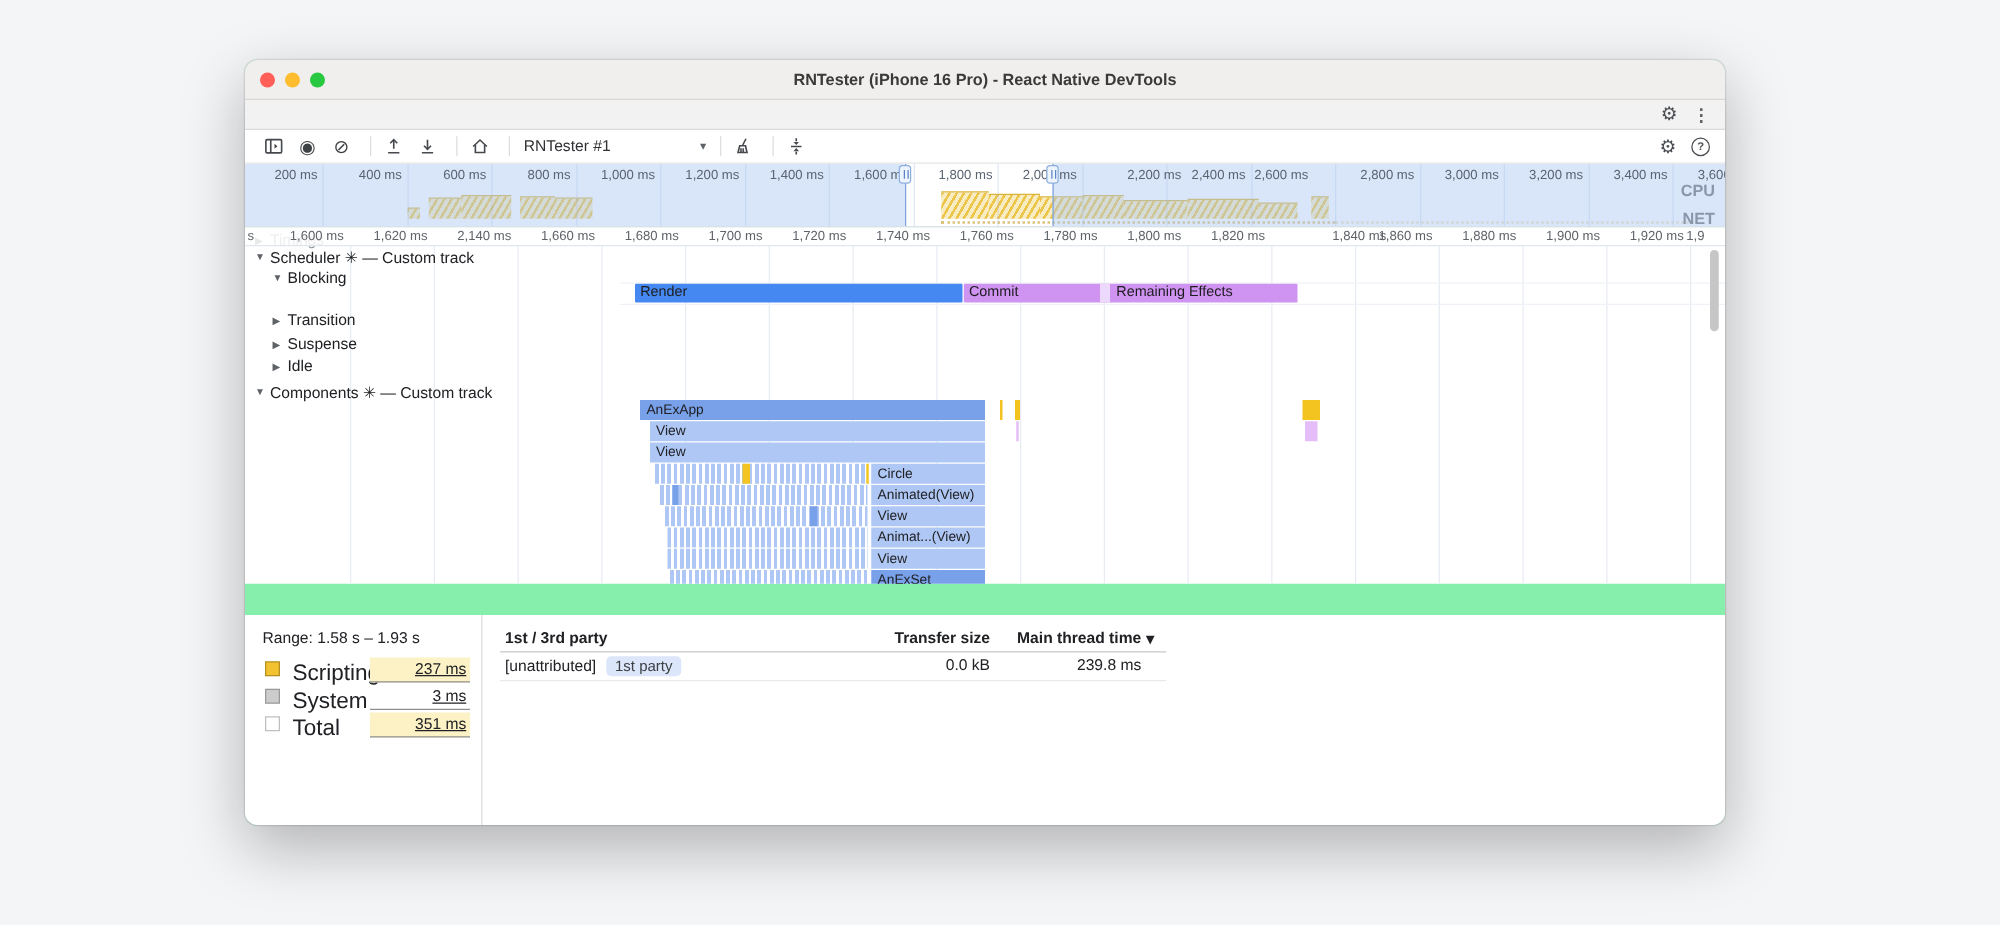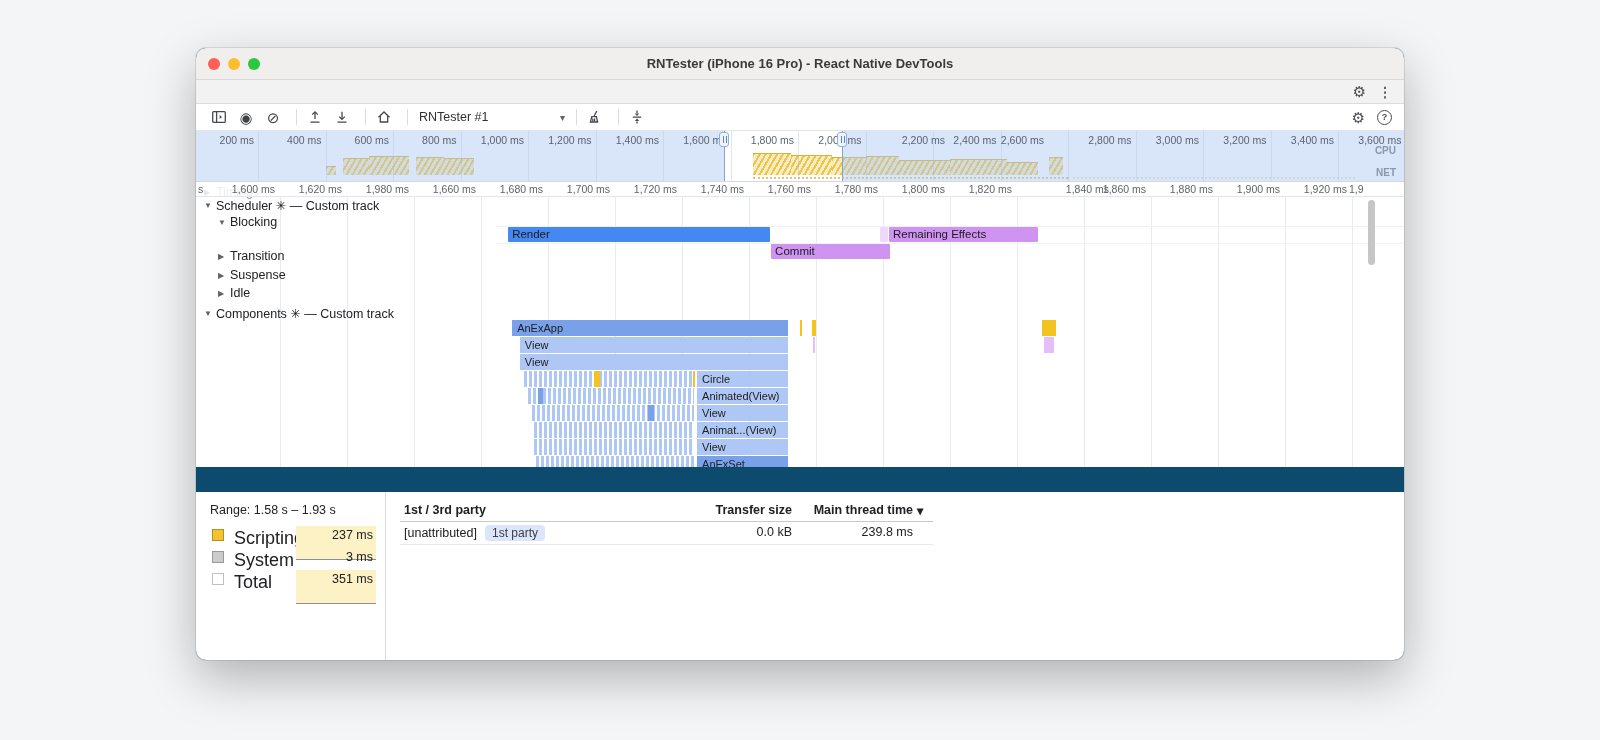--- a/index.html
+++ b/index.html
@@ -1,19 +1,19 @@
 <!DOCTYPE html>
 <html><head>
 <meta charset="utf-8">
 <style>
   html,body{margin:0;padding:0;}
   body{width:1600px;height:740px;overflow:hidden;background:#f4f5f7;font-family:"Liberation Sans",sans-serif;-webkit-font-smoothing:antialiased;}
   .stage{position:relative;width:1600px;height:740px;}
-  .win{position:absolute;left:196px;top:48px;width:1184px;height:612px;background:#0c4a6e;border-radius:10px;overflow:hidden;
-       box-shadow:0 18px 50px rgba(0,0,0,.28),0 0 0 1px rgba(0,0,0,.10);padding-left:24px;}
+  .win{position:absolute;left:196px;top:48px;width:1184px;height:612px;background:#86efac;border-radius:10px;overflow:hidden;
+       box-shadow:0 18px 50px rgba(0,0,0,.28),0 0 0 1px rgba(0,0,0,.10);}
   
   .titlebar{position:absolute;left:0;top:0;width:100%;height:32px;background:#f0efee;border-bottom:1px solid #d8d7d6;box-sizing:border-box;}
   .lights{position:absolute;left:12px;top:10px;display:flex;gap:8px;}
   .light{width:12px;height:12px;border-radius:50%;}
   .light.red{background:#ff5f57;}.light.yellow{background:#febc2e;}.light.green{background:#28c840;}
   .title{position:absolute;left:0;right:0;top:0;height:32px;line-height:32px;text-align:center;font-size:13px;font-weight:700;color:#3a3a3a;}
   
   .tabrow{position:absolute;left:0;top:32px;width:100%;height:24px;background:#f2f2f2;border-bottom:1px solid #dadada;box-sizing:border-box;display:flex;align-items:stretch;}
   #tabs-left{display:flex;align-items:stretch;padding-left:6px;}
   .tab{padding:0 13px;font-size:12.5px;color:#3c4043;line-height:22px;border-bottom:2px solid transparent;box-sizing:border-box;white-space:nowrap;cursor:default;}
@@ -30,21 +30,21 @@
   .select{display:flex;align-items:center;width:146px;justify-content:space-between;font-size:12.5px;color:#303134;padding:0 4px;}
   .caret{font-size:10px;color:#5f6368;}
   .toolbar-right{margin-left:auto;display:flex;align-items:center;gap:12px;}
   .qcircle{display:inline-block;width:13px;height:13px;border:1.4px solid #4a4d51;border-radius:50%;font-size:9px;font-weight:700;line-height:13px;text-align:center;color:#4a4d51;}
   
   .overview{position:absolute;left:0;top:83px;width:100%;height:51px;background:#fff;border-bottom:1px solid #d2d9e3;box-sizing:border-box;overflow:hidden;}
   .hump{position:absolute;bottom:6px;background:repeating-linear-gradient(120deg,#edc54b 0 2px,#f8ecc3 2px 5px);border-top:1px solid #d9b33c;z-index:1;}
   .ov-line{position:absolute;top:0;bottom:0;width:1px;background:rgba(140,170,215,.28);z-index:2;}
   .ov-shade{position:absolute;top:0;bottom:0;background:rgba(170,200,242,.45);z-index:3;}
   .ov-label{position:absolute;top:3px;width:78px;text-align:right;font-size:10.5px;color:#5a6372;z-index:4;}
-  .ov-side{position:absolute;right:8px;font-size:10px;font-weight:700;color:#8a96ab;z-index:4;}
+  .ov-side{position:absolute;right:8px;font-size:13px;font-weight:700;color:#8a96ab;z-index:4;}
   .net-dots{position:absolute;bottom:2px;height:0;border-top:2px dotted #ddc27a;z-index:1;}
   .handle{position:absolute;top:0;bottom:0;width:1px;background:#7fa3da;z-index:5;}
   .knob{position:absolute;top:1px;left:-4.5px;width:10px;height:15px;background:#eef4fd;border:1px solid #8fb0dd;border-radius:3px;box-sizing:border-box;}
   .knob::before,.knob::after{content:"";position:absolute;top:3px;bottom:3px;width:1px;background:#5c85c4;}
   .knob::before{left:2.5px;}.knob::after{left:5.5px;}
   
   .main{position:absolute;left:0;top:134px;width:100%;height:285px;background:#fff;overflow:hidden;}
   .vline{position:absolute;top:14px;bottom:0;width:1px;background:#e7ecf3;z-index:0;}
   .lane-line{position:absolute;left:300px;right:0;height:1px;background:#eef2f8;z-index:1;}
   .ruler{position:absolute;left:0;top:0;right:0;height:14px;background:rgba(255,255,255,.85);border-bottom:1px solid #e0e5ee;z-index:6;}
@@ -67,21 +67,21 @@
   
   .btabs{position:absolute;left:0;top:419px;width:100%;height:25px;background:#efefef;border-top:1px solid #d3d3d3;border-bottom:1px solid #dddddd;box-sizing:border-box;display:flex;padding-left:14px;}
   .btab{padding:0 2px;margin-right:22px;font-size:12.5px;color:#41464b;line-height:21px;border-bottom:2px solid transparent;box-sizing:border-box;}
   .btab.active{color:#1967d2;border-bottom-color:#1a73e8;}
   .bcontent{position:absolute;left:0;top:444px;width:100%;height:168px;background:#fff;}
   .bdivider{position:absolute;left:189px;top:0;bottom:0;width:1px;background:#dcdcdc;}
   .range-label{position:absolute;left:14px;top:11px;font-size:12.5px;color:#202124;}
   .sum-row{position:absolute;left:14px;width:168px;height:20px;}
   .swatch{position:absolute;left:2px;top:3px;width:12px;height:12px;box-sizing:border-box;border:1px solid rgba(0,0,0,.25);}
   .sum-label{position:absolute;left:24px;top:2px;font-size:18px;color:#202124;}
-  .val-cell{position:absolute;left:86px;top:0;width:80px;height:34px;border-bottom:1px solid #8f8f8f;box-sizing:border-box;text-align:right;font-size:12.5px;color:#202124;line-height:18px;padding-right:3px;}
+  .val-cell{position:absolute;left:86px;top:0;width:80px;height:20px;border-bottom:1px solid #8f8f8f;box-sizing:border-box;text-align:right;font-size:12.5px;color:#202124;line-height:18px;padding-right:3px;text-decoration:underline;}
   .val-cell.hl{background:#fcf2c6;}
   .tbl-head{position:absolute;top:11px;font-size:12.5px;font-weight:700;color:#202124;}
   .tbl-rule{position:absolute;height:1px;background:#c9c9c9;}
   .tbl-cell{position:absolute;font-size:12.5px;color:#202124;}
   .chip{display:inline-block;margin-left:8px;padding:1px 7px;background:#dbe6fb;border-radius:4px;font-size:12px;color:#3c4043;}
   .r-align{text-align:right;}
 </style>
 </head>
 <body>
 
@@ -202,21 +202,21 @@
         <div class="ov-label" style="left: 452.5px;">1,600 ms</div>
         <div class="ov-line" style="left: 602px;"></div>
         <div class="ov-label" style="left: 520px;">1,800 ms</div>
         <div class="ov-line" style="left: 669.5px;"></div>
         <div class="ov-label" style="left: 587.5px;">2,000 ms</div>
         <div class="ov-line" style="left: 737px;"></div>
         <div class="ov-label" style="left: 655px; margin-left: 16px;">2,200 ms</div>
         <div class="ov-line" style="left: 804.5px;"></div>
         <div class="ov-label" style="left: 722.5px;">2,400 ms</div>
         <div class="ov-line" style="left: 872px;"></div>
-        <div class="ov-label" style="left: 770px;">2,600 ms</div>
+        <div class="ov-label" style="left: 790px; text-align: center;">2,600 ms</div>
         <div class="ov-line" style="left: 939.5px;"></div>
         <div class="ov-label" style="left: 857.5px;">2,800 ms</div>
         <div class="ov-line" style="left: 1007px;"></div>
         <div class="ov-label" style="left: 925px;">3,000 ms</div>
         <div class="ov-line" style="left: 1074.5px;"></div>
         <div class="ov-label" style="left: 992.5px;">3,200 ms</div>
         <div class="ov-line" style="left: 1142px;"></div>
         <div class="ov-label" style="left: 1060px;">3,400 ms</div>
         <div class="ov-label" style="left: 1127.5px;">3,600 ms</div>
         <div class="ov-shade" style="left: 0px; width: 527.75px;"></div>
@@ -230,21 +230,21 @@
       </div>
 
     <div class="main" id="main">
       <div class="lane-line" style="top:44px"></div>
       <div class="lane-line" style="top:61px"></div>
       <div class="ruler" id="ruler">
         <span class="rfrag" style="left:2px">s</span>
         <span class="rfrag" style="left:1153px">1,9</span>
       <div class="rlabel" style="left: 7px;">1,600 ms</div>
           <div class="rlabel" style="left: 74px;">1,620 ms</div>
-          <div class="rlabel" style="left: 141px;">1,980 ms</div>
+          <div class="rlabel" style="left: 141px;">2,140 ms</div>
           <div class="rlabel" style="left: 208px;">1,660 ms</div>
           <div class="rlabel" style="left: 275px;">1,680 ms</div>
           <div class="rlabel" style="left: 342px; text-align: right;">1,700 ms</div>
           <div class="rlabel" style="left: 409px;">1,720 ms</div>
           <div class="rlabel" style="left: 476px;">1,740 ms</div>
           <div class="rlabel" style="left: 543px;">1,760 ms</div>
           <div class="rlabel" style="left: 610px;">1,780 ms</div>
           <div class="rlabel" style="left: 677px;">1,800 ms</div>
           <div class="rlabel" style="left: 744px;">1,820 ms</div>
           <div class="rlabel" style="left: 811px; margin-left: 30px;">1,840 ms</div>
@@ -293,21 +293,21 @@
         </div>
         <div class="track-label" style="left: 22px; top: 103px;">
           <span class="tri">▶</span>
           <span>Idle</span>
         </div>
         <div class="track-label" style="left: 8px; top: 123px;">
           <span class="tri">▼</span>
           <span>Components ✳ — Custom track</span>
         </div>
         <div class="bar c-blue" style="left: 312.135px; width: 261.97px; top: 45px;">Render</div>
-        <div class="bar c-purple" style="left: 575.11px; width: 119px; top: 62px;">Commit</div>
+        <div class="bar c-purple" style="left: 575.11px; width: 119px; top: 45px;">Commit</div>
         <div class="bar c-purple-light" style="left: 683.985px; width: 8.04px; top: 45px;"></div>
         <div class="bar c-purple" style="left: 693.03px; width: 149.075px; top: 45px;">Remaining Effects</div>
         <div class="seg c-mid" style="left: 316.155px; width: 275.705px; top: 138px;">AnExApp</div>
         <div class="seg c-yellow" style="left: 603.92px; width: 2.345px; top: 138px;"></div>
         <div class="seg c-yellow" style="left: 615.98px; width: 4.355px; top: 138px;"></div>
         <div class="seg c-yellow" style="left: 846.125px; width: 14.07px; top: 138px;"></div>
         <div class="seg c-light" style="left: 323.86px; width: 268px; top: 155px;">View</div>
         <div class="seg c-purple-light" style="left: 616.985px; width: 2.345px; top: 155px;"></div>
         <div class="seg c-purple-light" style="left: 848.135px; width: 10.05px; top: 155px;"></div>
         <div class="seg c-light" style="left: 323.86px; width: 268px; top: 172px;">View</div>

